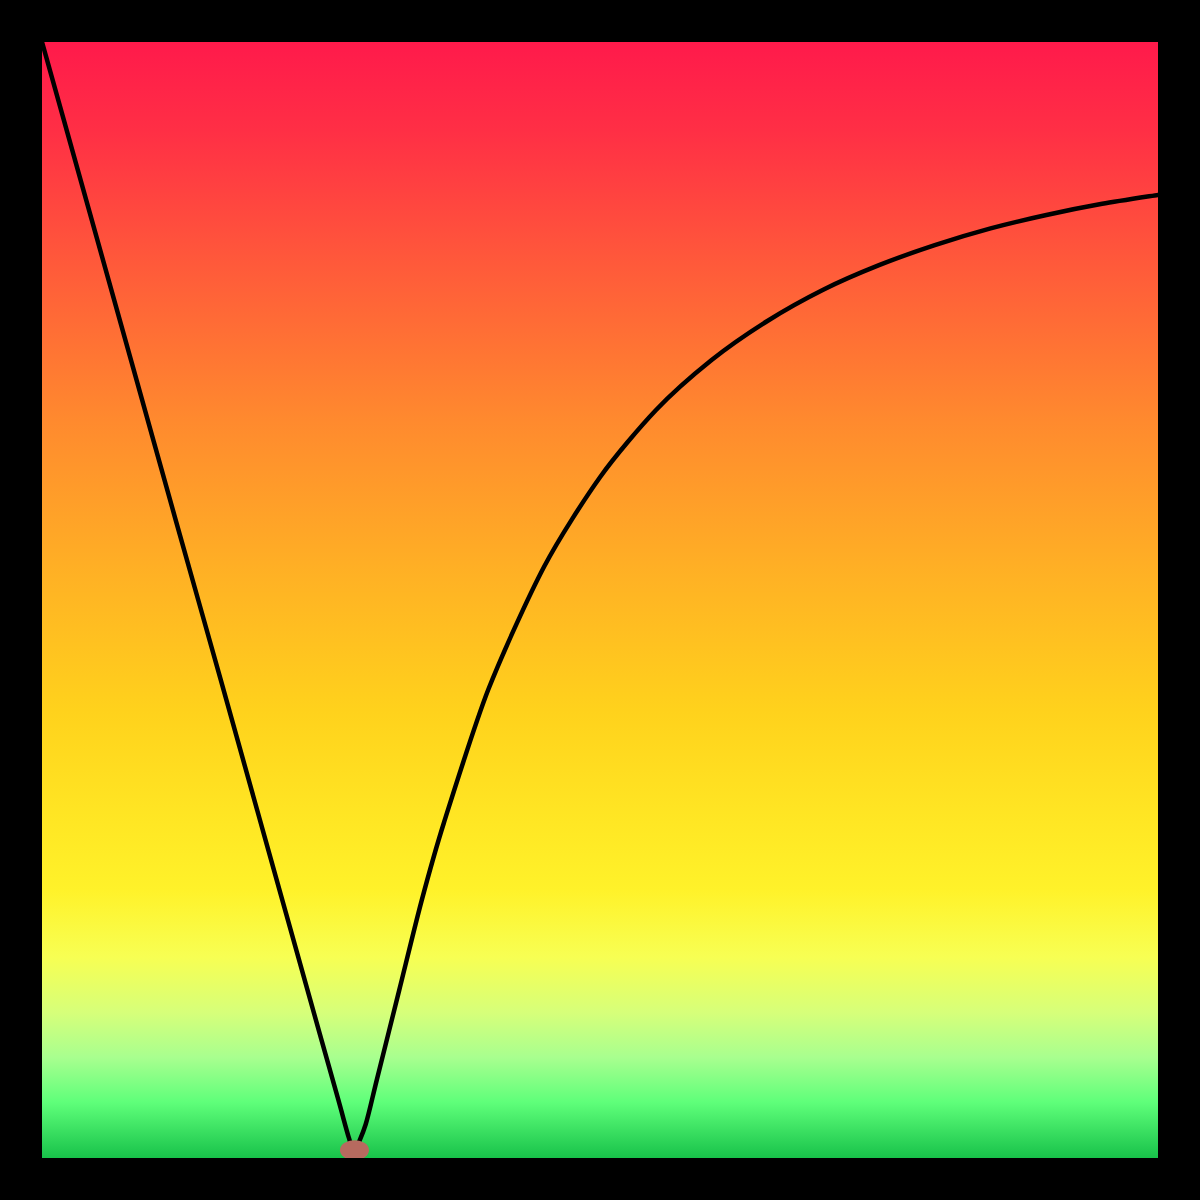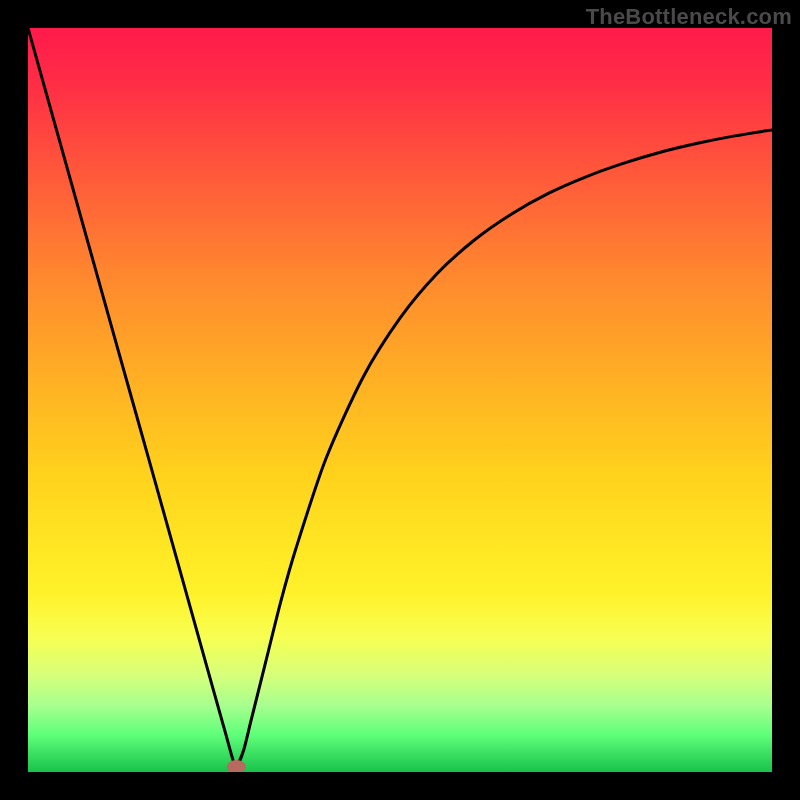--- a/index.html
+++ b/index.html
@@ -50,19 +50,18 @@
     height: 744px;
     pointer-events: none;
   }
 </style>
 </head>
 <body>
 
 <div class="canvas">
   <div class="plot-area"></div>
 
-  <div class="watermark">TheBottleneck.com</div>
 
   <svg class="curve-layer" viewBox="0 0 744 744" preserveAspectRatio="none">
     <path id="curve-path" fill="none" stroke="#000000" stroke-width="3" stroke-linecap="round" stroke-linejoin="round" d="M 0.00 0.00 C 3.97 14.19, 21.82 78.02, 29.76 106.39 C 37.70 134.76, 51.58 184.41, 59.52 212.78 C 67.46 241.16, 81.34 290.90, 89.28 319.18 C 97.22 347.45, 111.10 396.55, 119.04 424.82 C 126.98 453.10, 140.86 502.84, 148.80 531.22 C 156.74 559.59, 172.11 614.59, 178.56 637.61 C 185.01 660.62, 193.69 691.42, 197.16 703.82 C 200.63 716.22, 203.11 725.95, 204.60 730.61 C 206.09 735.27, 206.83 739.98, 208.32 738.79 C 209.81 737.60, 213.78 727.93, 215.76 721.68 C 217.74 715.43, 220.22 703.82, 223.20 691.92 C 226.18 680.02, 234.11 648.27, 238.08 632.40 C 242.05 616.53, 248.99 587.76, 252.96 572.88 C 256.93 558.00, 261.89 539.65, 267.84 520.80 C 273.79 501.95, 288.67 454.34, 297.60 431.52 C 306.53 408.70, 324.88 368.53, 334.80 349.68 C 344.72 330.83, 362.08 304.05, 372.00 290.16 C 381.92 276.27, 399.28 255.94, 409.20 245.52 C 419.12 235.10, 436.48 219.98, 446.40 212.04 C 456.32 204.10, 473.68 192.25, 483.60 186.00 C 493.52 179.75, 510.88 170.13, 520.80 165.17 C 530.72 160.21, 548.08 152.77, 558.00 148.80 C 567.92 144.83, 585.28 138.68, 595.20 135.41 C 605.12 132.13, 622.48 126.93, 632.40 124.25 C 642.32 121.57, 659.68 117.50, 669.60 115.32 C 679.52 113.14, 696.88 109.67, 706.80 107.88 C 716.72 106.09, 739.04 102.72, 744.00 101.93"></path>
     <ellipse id="curve-marker" fill="#b76a5f" cx="208.32" cy="738.79" rx="9.67" ry="6.70"></ellipse>
   </svg>
 </div>
 
 </body></html>

